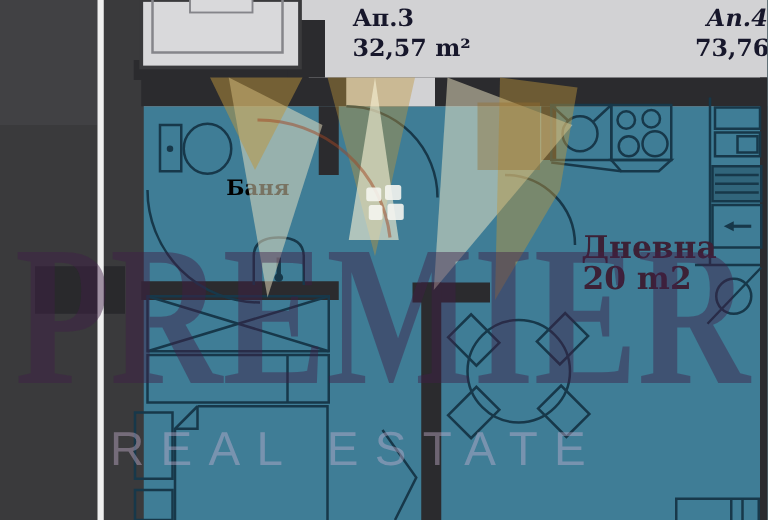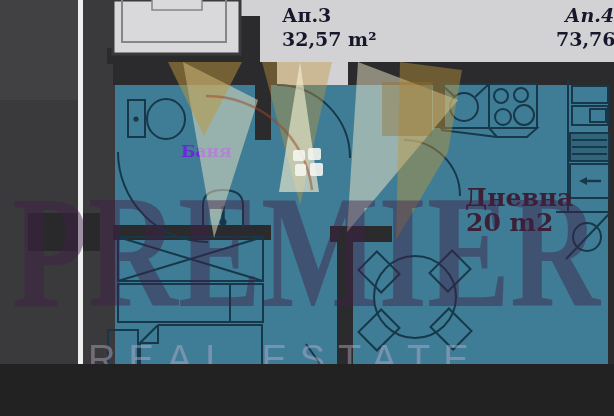--- a/index.html
+++ b/index.html
@@ -1,23 +1,23 @@
 <!DOCTYPE html>
 <html><head>
 <meta charset="utf-8">
 <style>
   html,body{margin:0;padding:0;background:#222;}
   #stage{
-    position:relative;width:614px;height:364px;overflow:hidden;
+    position:relative;width:614px;height:416px;overflow:hidden;
     background:#d2d2d4;font-family:"DejaVu Serif",serif;
   }
   #stage svg{position:absolute;left:0;top:0;}
   .plan-label{position:absolute;white-space:nowrap;font-weight:bold;line-height:1;}
   .apt{color:#17172b;font-size:19px;}
-  .bath{color:#6d28d9;font-size:17px;}
+  .bath{color:#000000;font-size:17px;}
   .living{color:#3c2136;font-size:25px;}
   #watermark{pointer-events:none;}
 </style>
 </head>
 <body>
 
 <div id="stage">
 
   <svg width="614" height="416" viewBox="0 0 614 416">
 

